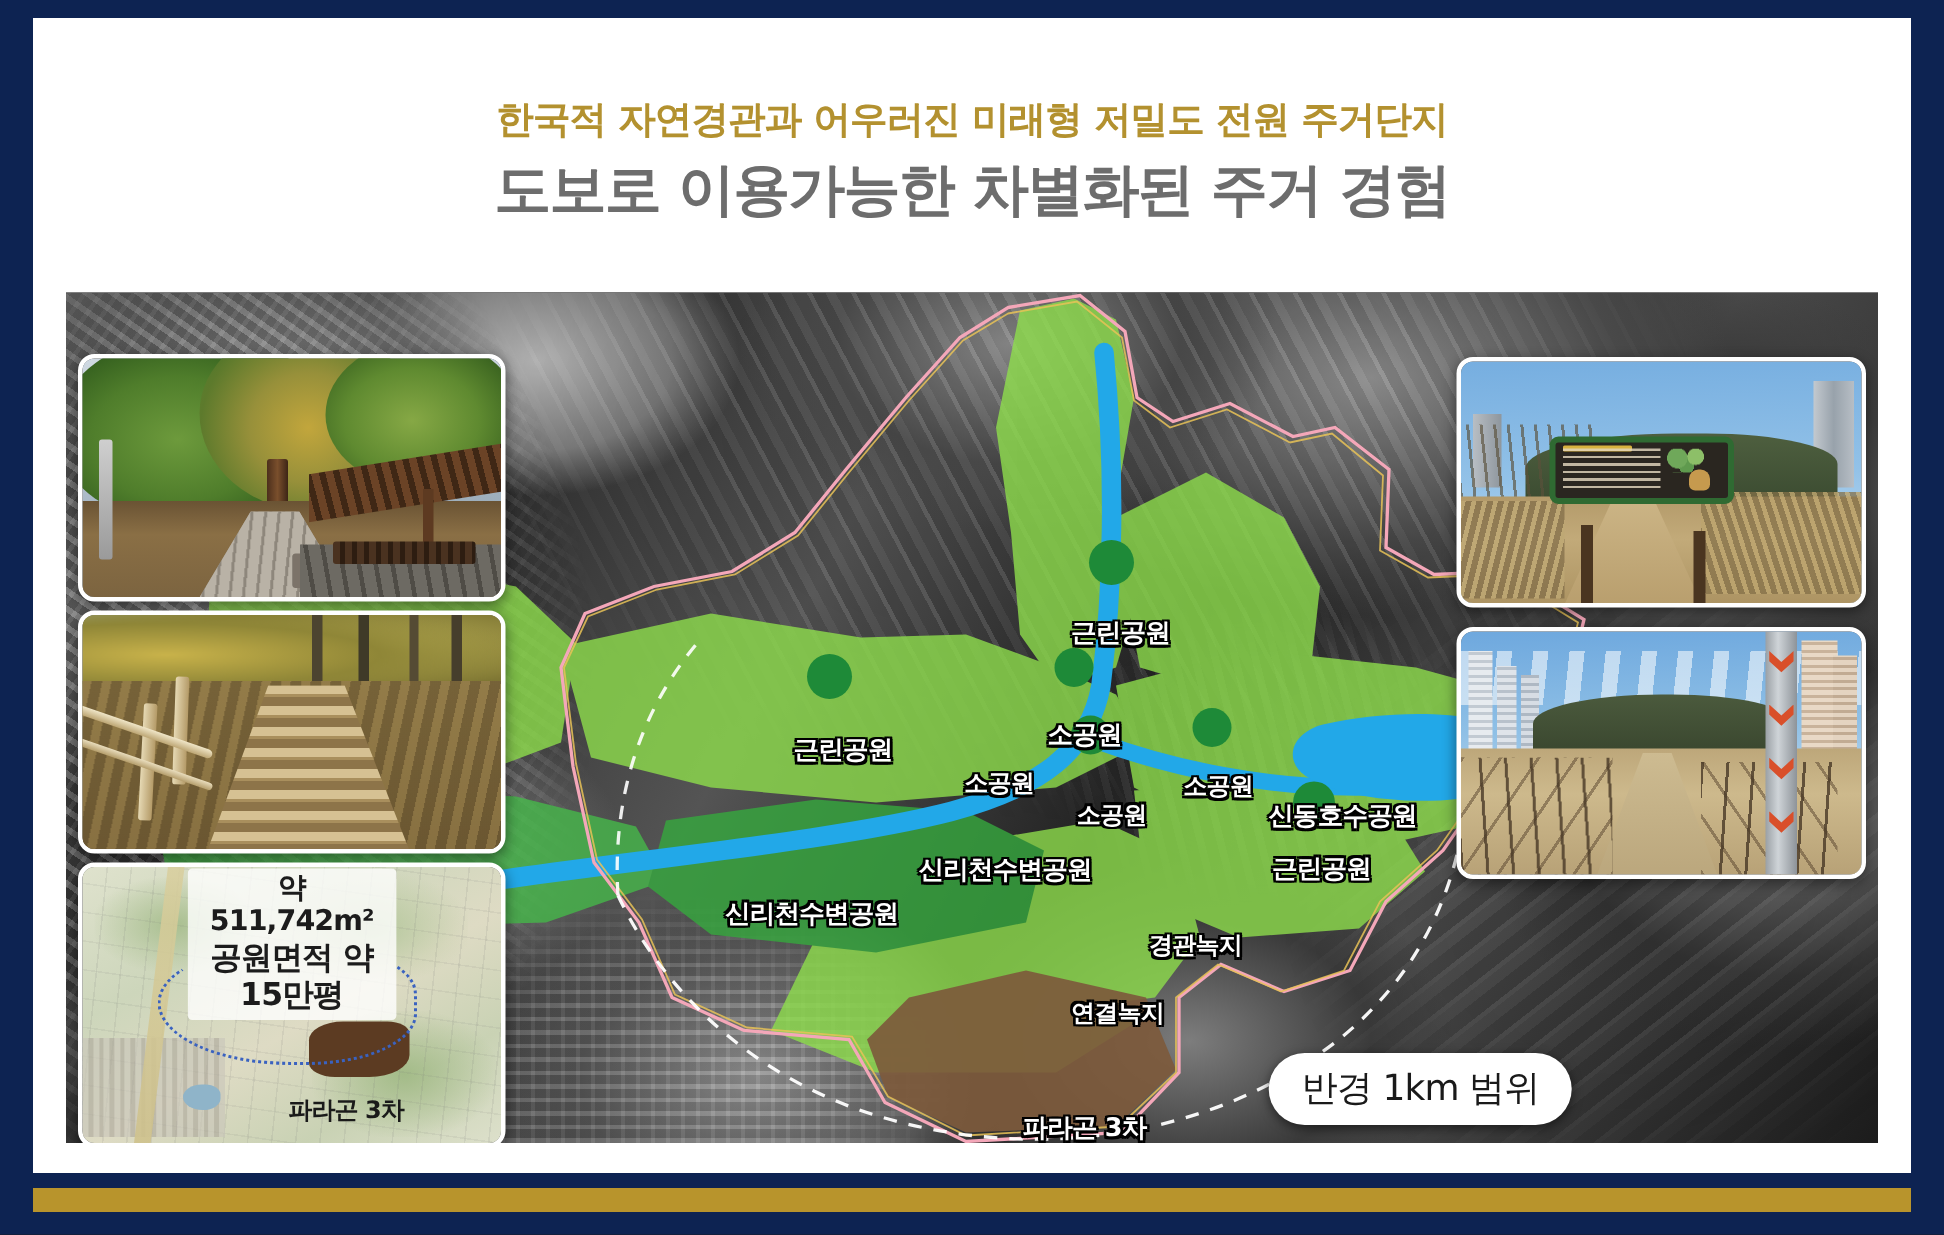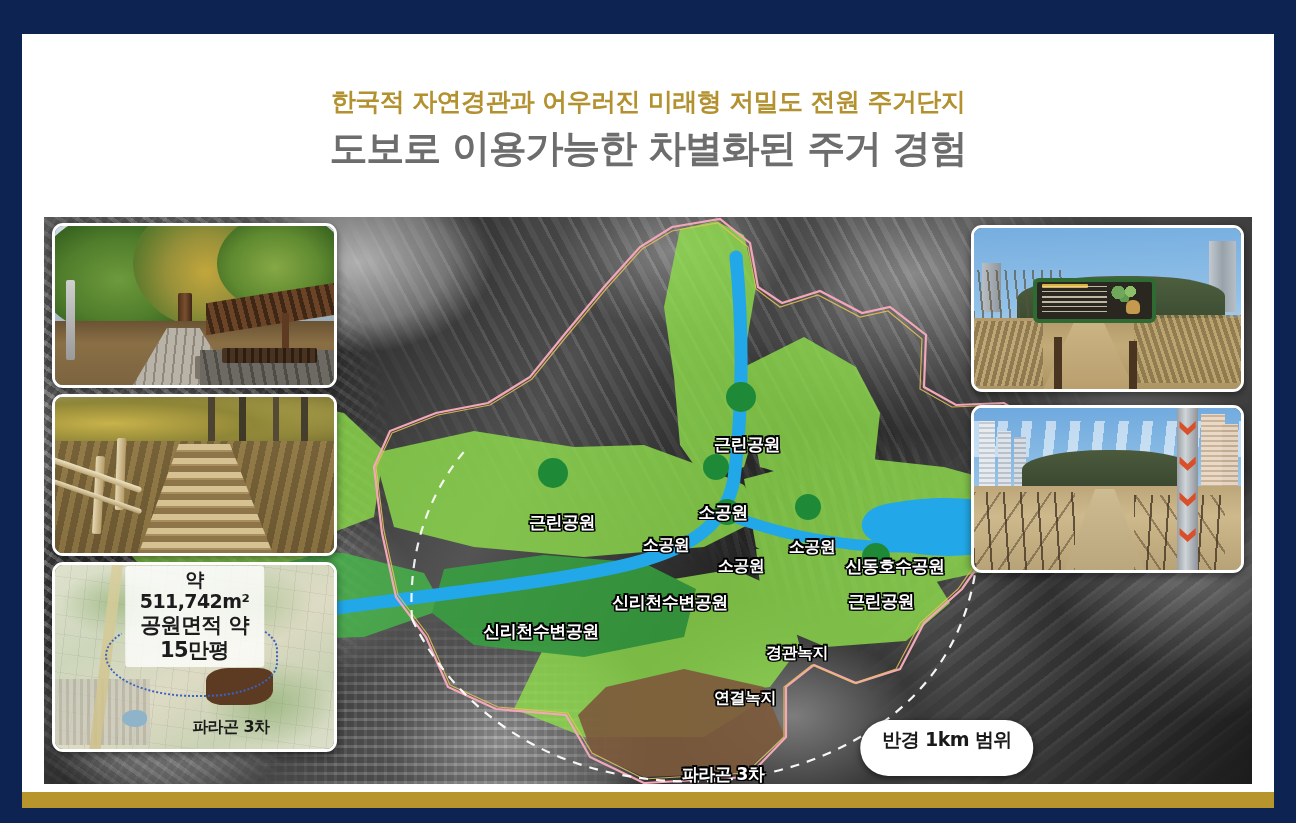--- a/index.html
+++ b/index.html
@@ -12,21 +12,21 @@
   body { background: #0d2352; }
 
   
   #page {
     position: relative;
     width: 1296px; height: 823px;
     background: #0d2352;
   }
   #card {
     position: absolute;
-    left: 22px; top: 34px;
+    left: 22px; top: 12px;
     width: 1252px; height: 770px;
     background: #ffffff;
   }
   #gold-bar {
     position: absolute;
     left: 22px; top: 792px;
     width: 1252px; height: 16px;
     background: #b8942c;
   }
 
@@ -161,23 +161,23 @@
   }
   .lb-17 { font-size: 17px; }
   .lb-16 { font-size: 16px; }
 
   
   #radius-badge {
     position: absolute;
     transform: translate(-50%, -50%);
     background: #ffffff;
     border-radius: 999px;
-    padding: 7px 22px 23px;
-    font-size: 19px;
-    font-weight: 700;
+    padding: 7px 22px 9px;
+    font-size: 24px;
+    font-weight: 400;
     letter-spacing: -0.6px;
     color: #1a1a1a;
     box-shadow: 0 2px 7px rgba(0,0,0,.55);
   }
 
   
   #disclaimer {
     position: absolute;
     left: 50%; bottom: 6px;
     transform: translateX(-50%);
@@ -193,20 +193,21 @@
   }
 
   
   .photo {
     position: absolute;
     border-radius: 11px;
     border: 3px solid #ffffff;
     overflow: hidden;
     box-shadow: 0 3px 9px rgba(0,0,0,.48);
     background: #555;
+    margin-top: 35px;
   }
   .photo .inner { position: absolute; inset: 0; }
 
   
   .p1-sky   { position:absolute; inset:0; background: linear-gradient(175deg,#cfd9e2 0%, #b9c6d2 38%, #9fb0bd 62%, #8a9aa6 100%); }
   .p1-tree1 { position:absolute; left:-6%; top:-10%; width:64%; height:80%;
               background: radial-gradient(ellipse at 45% 55%, #6d9a3c 0%, #4f7d2b 42%, #2f5a1c 72%, rgba(47,90,28,0) 88%);
               border-radius: 50% 45% 52% 48%; }
   .p1-tree2 { position:absolute; left:28%; top:-14%; width:52%; height:78%;
               background: radial-gradient(ellipse at 50% 55%, #c2a63c 0%, #97903a 38%, #5d7a2c 70%, rgba(93,122,44,0) 88%);

